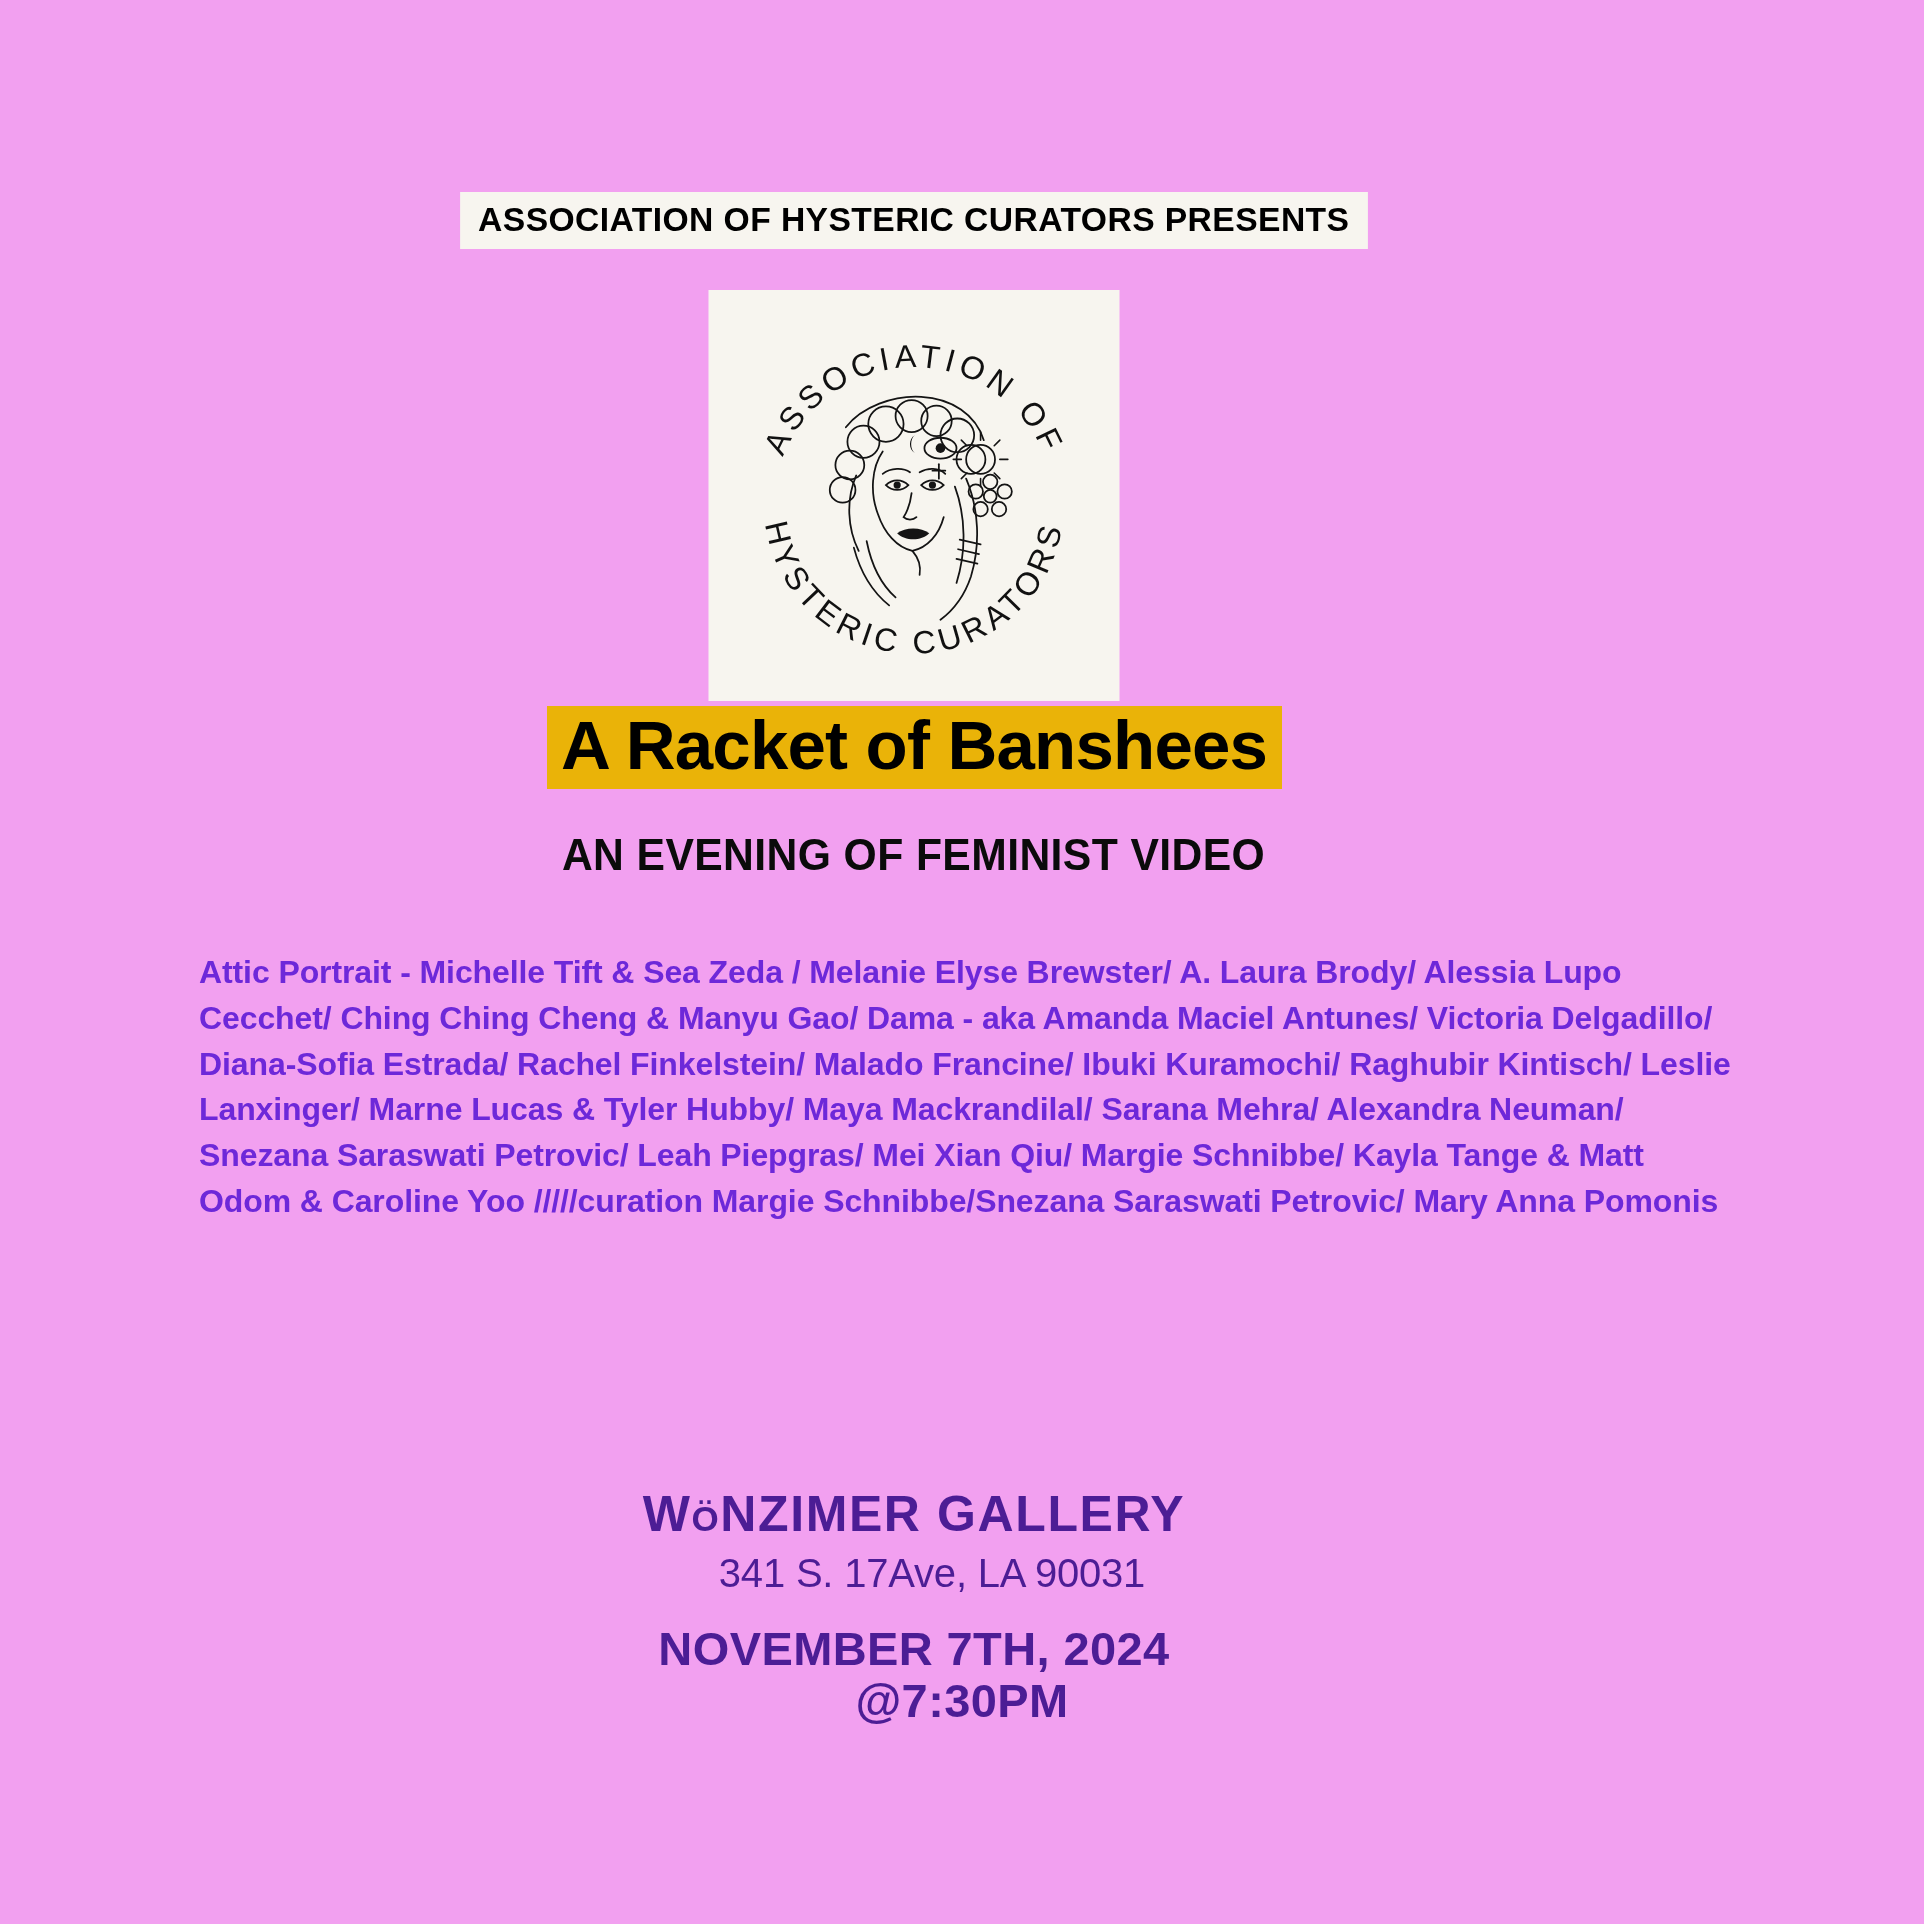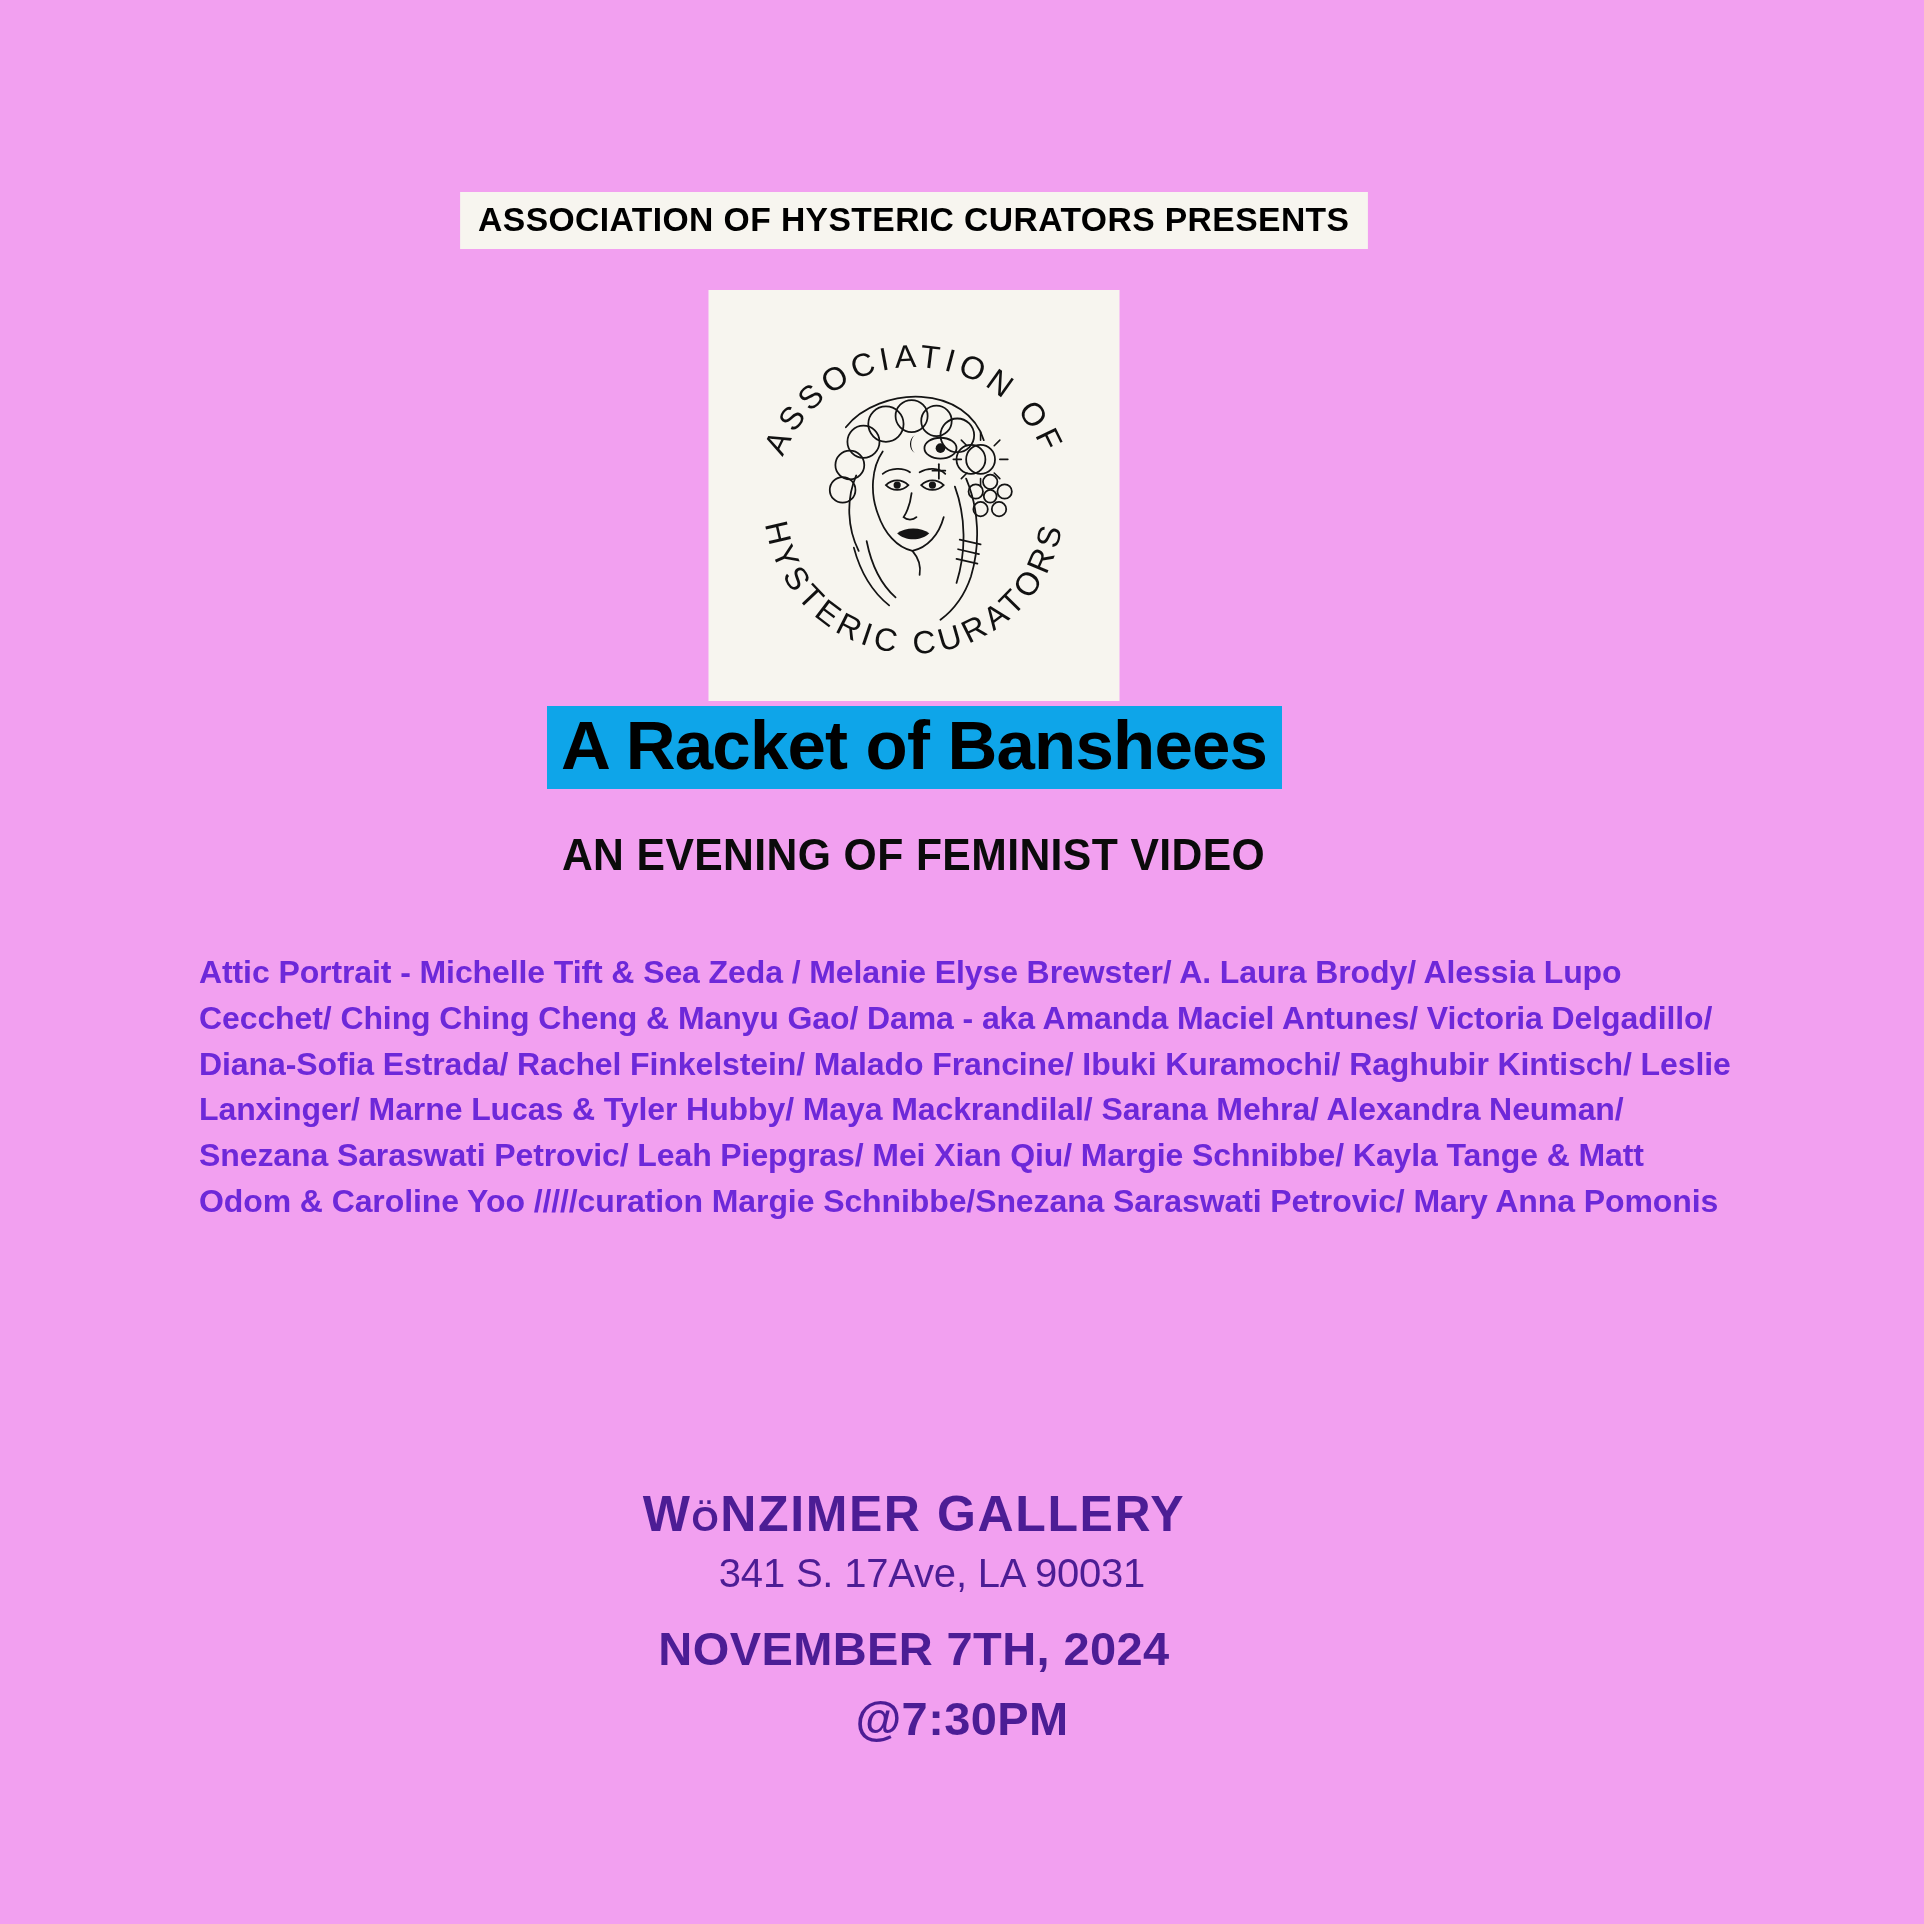--- a/index.html
+++ b/index.html
@@ -60,21 +60,21 @@
   
   .title-wrap {
     position: absolute;
     top: 706px;
     left: 0;
     width: 100%;
     text-align: center;
   }
   .title {
     display: inline-block;
-    background: #0ea5e9;
+    background: #eab308;
     color: #000;
     font-size: 69px;
     font-weight: 800;
     letter-spacing: -0.8px;
     line-height: 1.02;
     padding: 4.8px 14.4px 8px 14.4px;
   }
 
   
   .subtitle-wrap {
@@ -138,21 +138,21 @@
     font-variant: small-caps;
     letter-spacing: 0.4px;
     margin-top: 24px;
     line-height: 1.1;
   }
   .venue-time {
     font-size: 47px;
     font-weight: 800;
     letter-spacing: 0.4px;
     line-height: 1.1;
-    margin-top: 18px;
+    margin-top: 0;
     padding-left: 96px;
   }
 </style>
 </head>
 <body>
 
 <div class="poster">
 
   <div class="presenter-wrap">
     <span class="presenter">ASSOCIATION OF HYSTERIC CURATORS PRESENTS</span>

